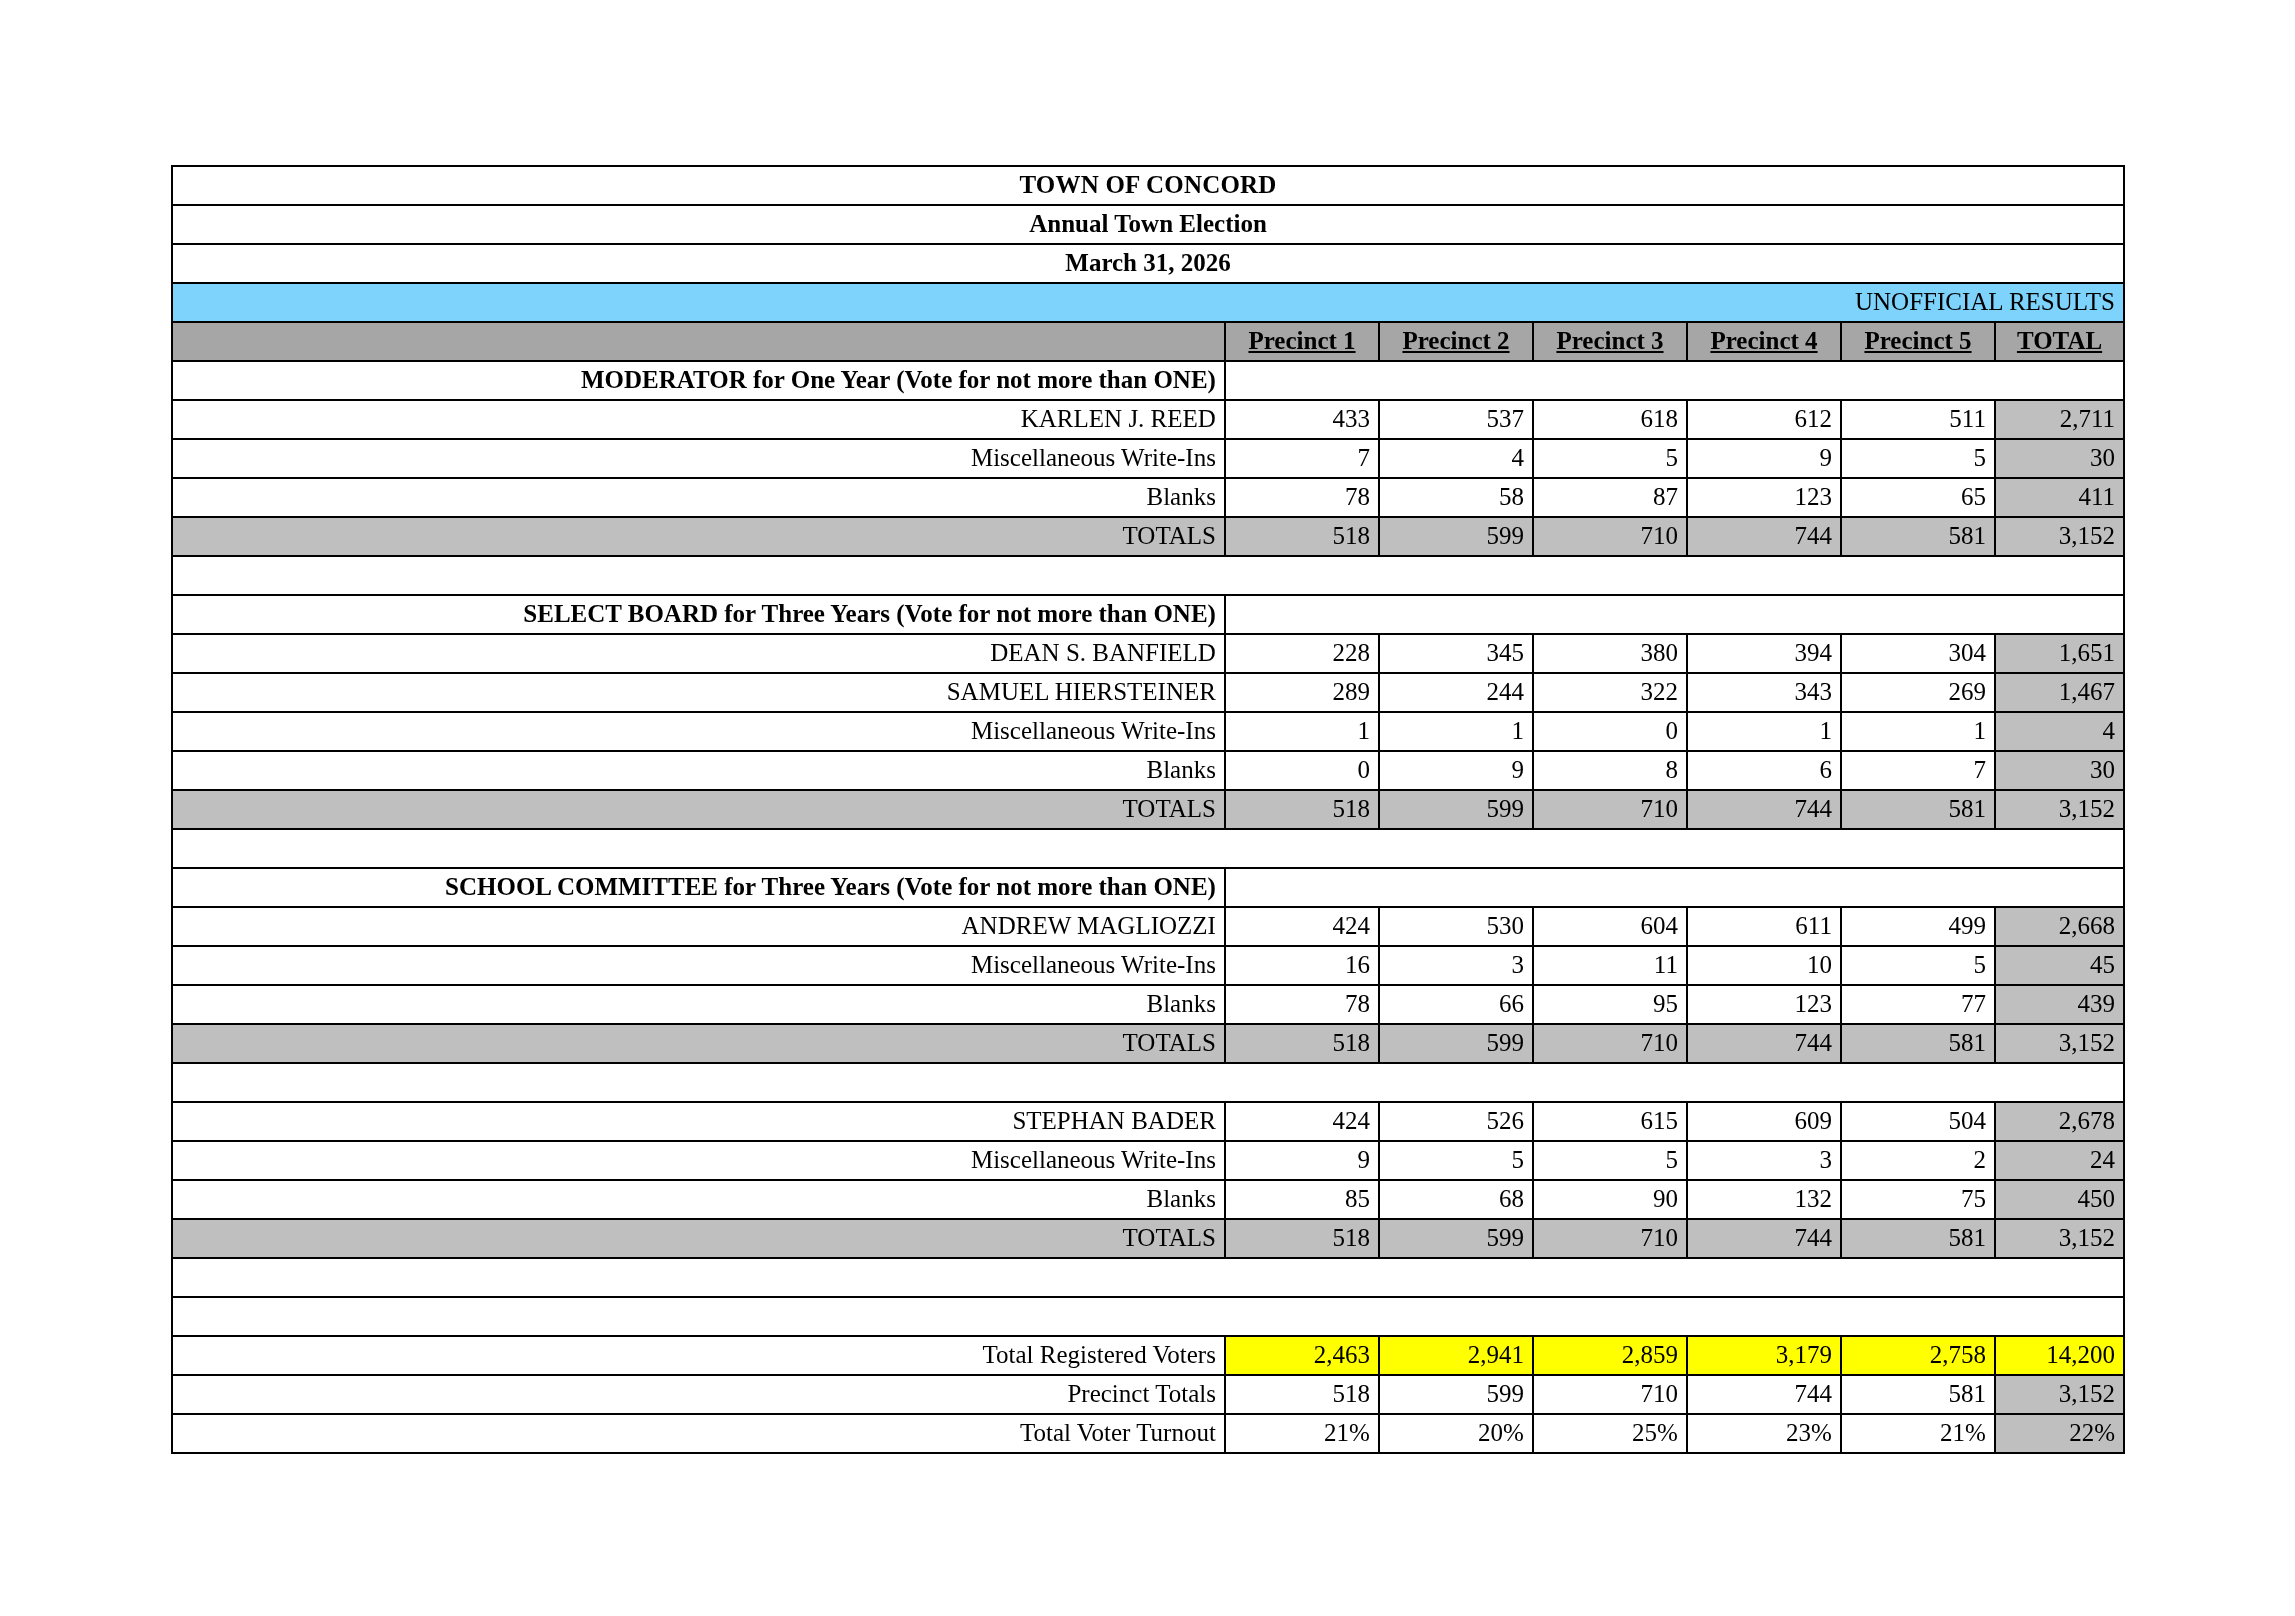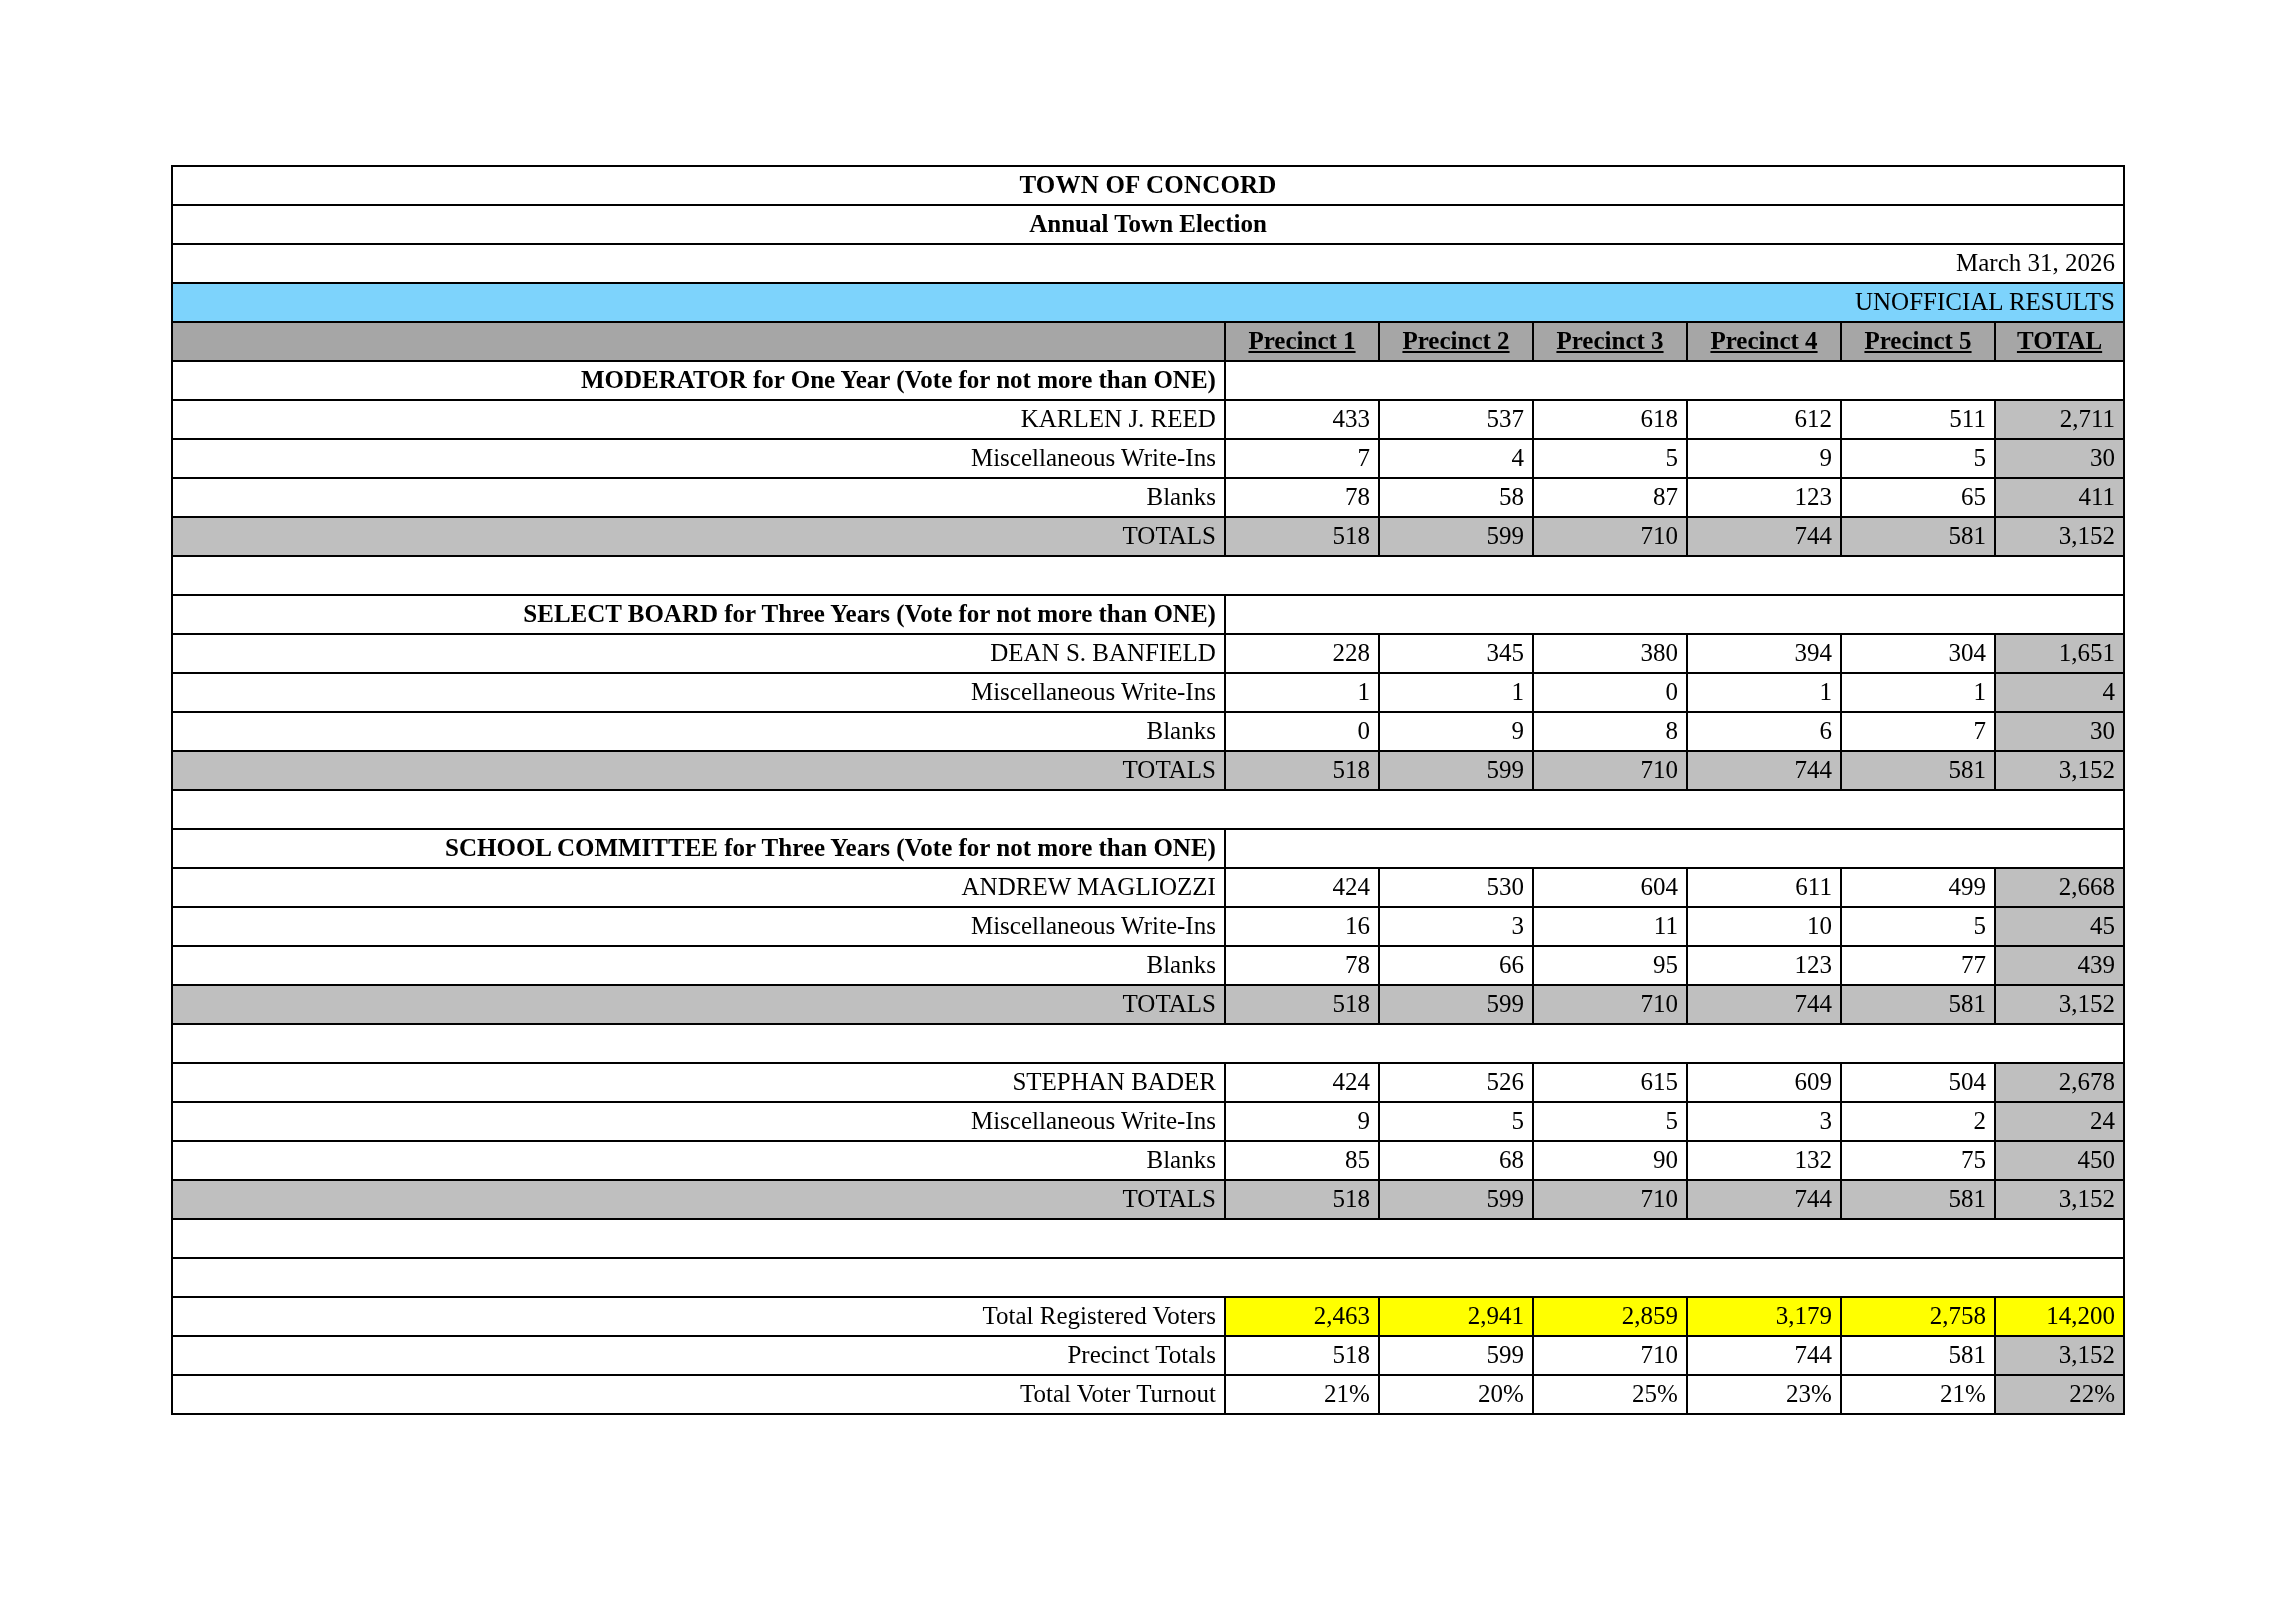--- a/index.html
+++ b/index.html
@@ -44,21 +44,21 @@
   col.c-p     { width: 154px; }
   col.c-total { width: 129px; }
 
   
   .banner {
     text-align: center;
     height: 37px;
   }
   .banner-title   { font-weight: bold; font-size: 27px; letter-spacing: 0.2px; }
   .banner-sub     { font-weight: bold; font-size: 26px; }
-  .banner-date    { font-weight: normal; font-size: 26px; text-align: right; }
+  .banner-date    { font-weight: bold; font-size: 26px; }
   .banner-status  { font-weight: normal; font-size: 26px; background: #7dd3fc; text-align: right; }
 
   
   .colhead-row td { background: #A6A6A6; height: 39px; margin-top: 40px; }
   .colhead {
     text-align: center;
     font-weight: bold;
     font-size: 25px;
   }
   .colhead span { text-decoration: underline; }
@@ -172,20 +172,29 @@
         <tr>
           <td class="rowlabel">DEAN S. BANFIELD</td>
           <td class="num">228</td>
           <td class="num">345</td>
           <td class="num">380</td>
           <td class="num">394</td>
           <td class="num">304</td>
           <td class="num-total">1,651</td>
         </tr>
         <tr>
+          <td class="rowlabel">SAMUEL HIERSTEINER</td>
+          <td class="num">289</td>
+          <td class="num">244</td>
+          <td class="num">322</td>
+          <td class="num">343</td>
+          <td class="num">269</td>
+          <td class="num-total">1,467</td>
+        </tr>
+        <tr>
           <td class="rowlabel">Miscellaneous Write-Ins</td>
           <td class="num">1</td>
           <td class="num">1</td>
           <td class="num">0</td>
           <td class="num">1</td>
           <td class="num">1</td>
           <td class="num-total">4</td>
         </tr>
         <tr>
           <td class="rowlabel">Blanks</td>

